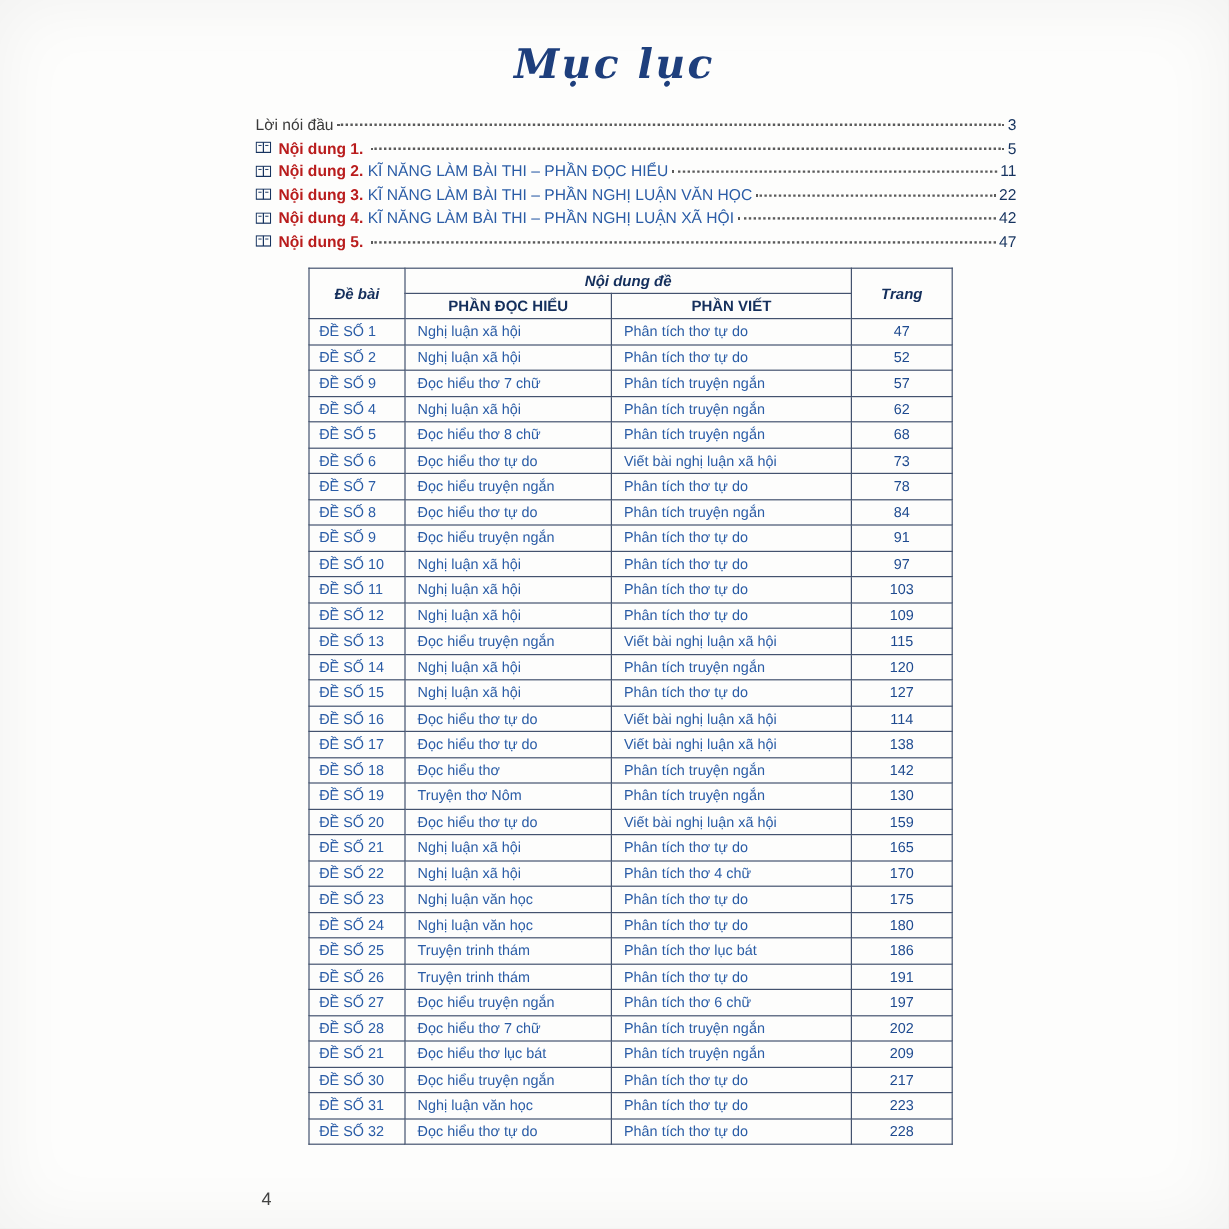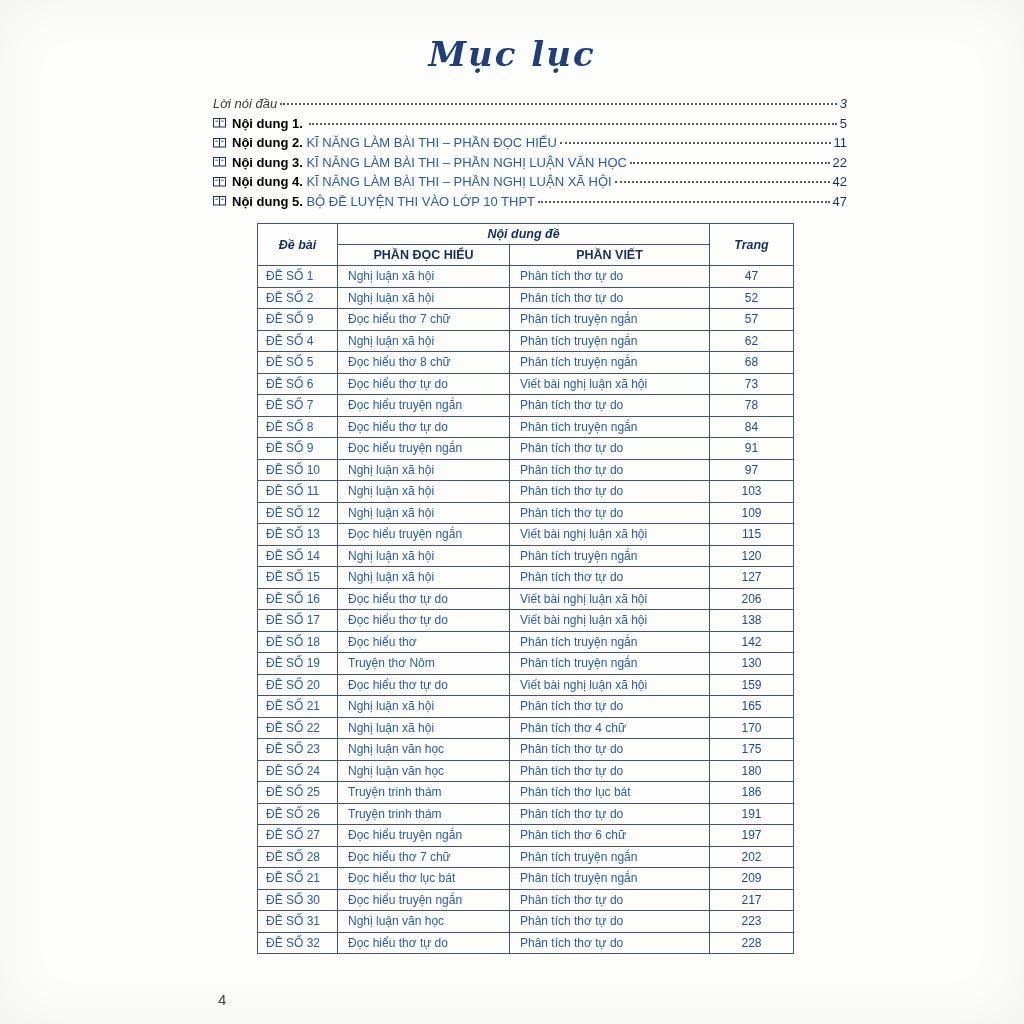--- a/index.html
+++ b/index.html
@@ -39,29 +39,29 @@
   }
   
   .toc-row {
     display: flex;
     align-items: baseline;
     font-size: 13px;
     line-height: 19.5px;
     color: #16335f;
     white-space: nowrap;
   }
-  .toc-row.intro { font-style: italic; color: #3a3a3a; }
+  .toc-row.intro { color: #3a3a3a; }
   .toc-row.intro .toc-label { color: #3a3a3a; }
   .book-icon {
     display: inline-flex;
     align-self: center;
     margin-right: 6px;
     color: #16335f;
   }
-  .toc-prefix { font-weight: 700; color: #000000; white-space: pre; }
+  .toc-prefix { font-weight: 700; color: #b91c1c; white-space: pre; }
   .toc-label { color: #2a5ca6; }
   .leader {
     flex: 1 1 auto;
     margin: 0 3px;
     border-bottom: 2px dotted #5a5a5a;
     transform: translateY(-3px);
     min-width: 20px;
   }
   .toc-page { color: #16335f; }
   
@@ -179,21 +179,20 @@
         <div class="toc-row">
           <span class="book-icon">
             <svg width="13" height="10" viewBox="0 0 13 10" aria-hidden="true">
               <rect x="0.5" y="0.5" width="12" height="8.5" fill="none" stroke="currentColor" stroke-width="1"></rect>
               <line x1="6.5" y1="0.5" x2="6.5" y2="9" stroke="currentColor" stroke-width="1"></line>
               <line x1="2.3" y1="3.2" x2="5" y2="3.2" stroke="currentColor" stroke-width="0.8"></line>
               <line x1="8" y1="3.2" x2="10.7" y2="3.2" stroke="currentColor" stroke-width="0.8"></line>
             </svg>
           </span>
           <span class="toc-prefix">Nội dung 5. </span>
-          <span class="toc-label">BỘ ĐỀ LUYỆN THI VÀO LỚP 10 THPT</span>
           <span class="leader"></span>
           <span class="toc-page">47</span>
         </div>
       </div>
 
     <table class="contents-table">
       <thead>
         <tr>
           <th rowspan="2" class="h-debai">Đề bài</th>
           <th colspan="2" class="h-noidung">Nội dung đề</th>
@@ -292,21 +291,21 @@
           <tr>
             <td class="cell-exam-number">ĐỀ SỐ 15</td>
             <td class="cell-reading-section">Nghị luận xã hội</td>
             <td class="cell-writing-section">Phân tích thơ tự do</td>
             <td class="cell-page-col">127</td>
           </tr>
           <tr>
             <td class="cell-exam-number">ĐỀ SỐ 16</td>
             <td class="cell-reading-section">Đọc hiểu thơ tự do</td>
             <td class="cell-writing-section">Viết bài nghị luận xã hội</td>
-            <td class="cell-page-col">206</td>
+            <td class="cell-page-col">114</td>
           </tr>
           <tr>
             <td class="cell-exam-number">ĐỀ SỐ 17</td>
             <td class="cell-reading-section">Đọc hiểu thơ tự do</td>
             <td class="cell-writing-section">Viết bài nghị luận xã hội</td>
             <td class="cell-page-col">138</td>
           </tr>
           <tr>
             <td class="cell-exam-number">ĐỀ SỐ 18</td>
             <td class="cell-reading-section">Đọc hiểu thơ</td>

